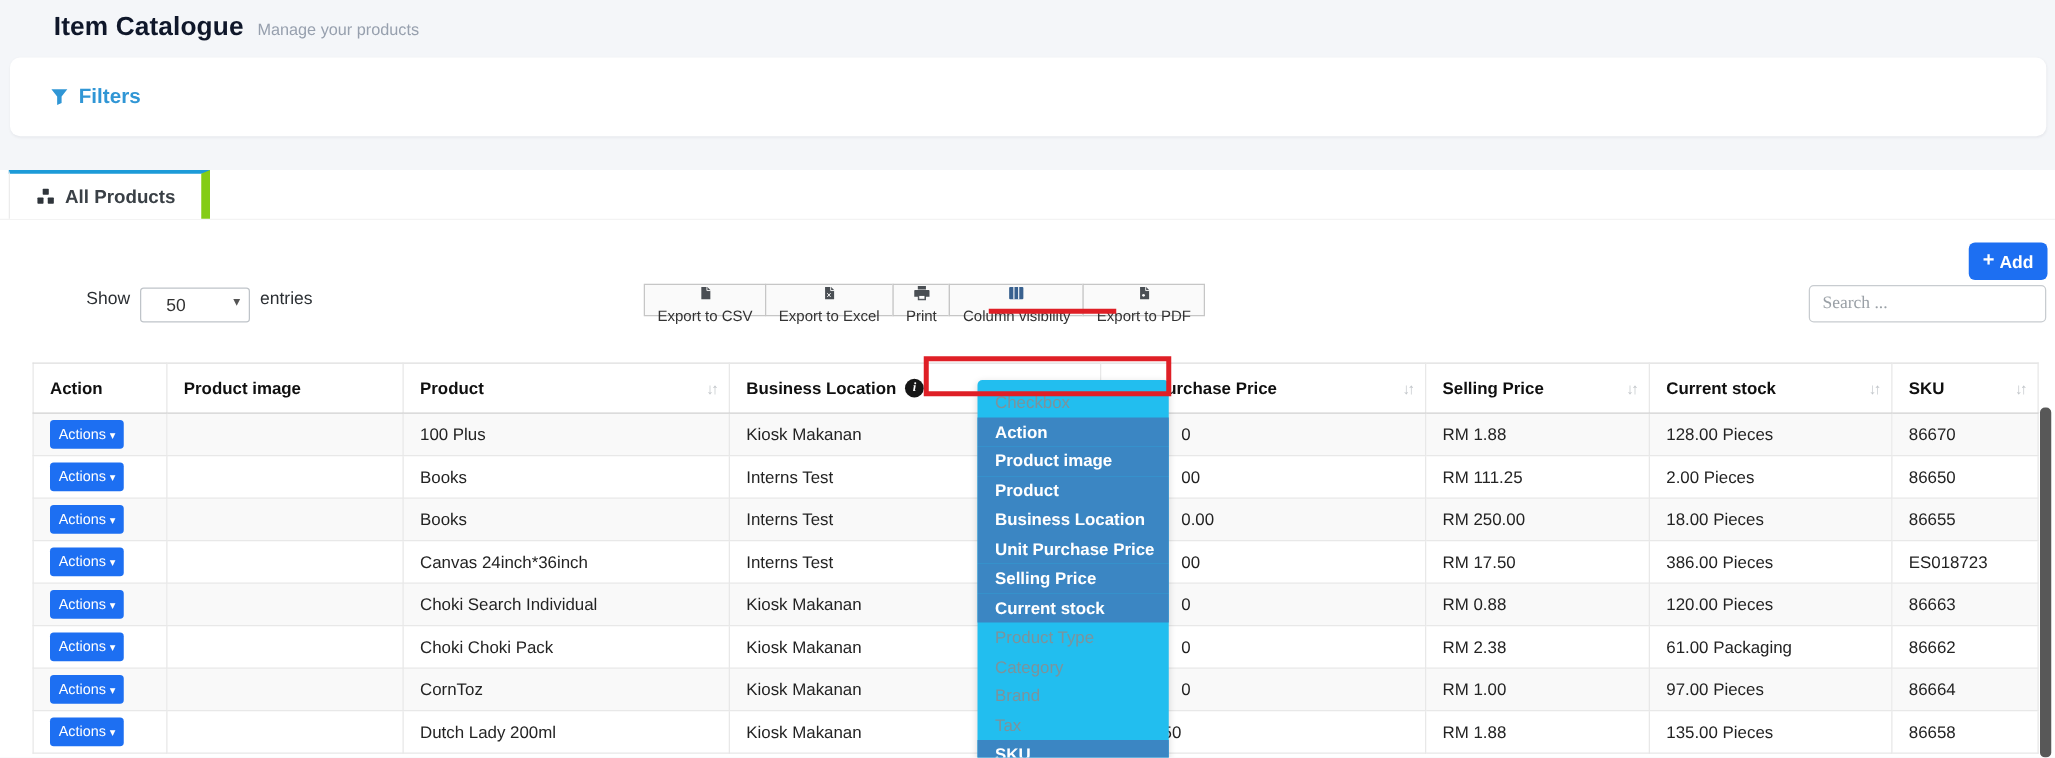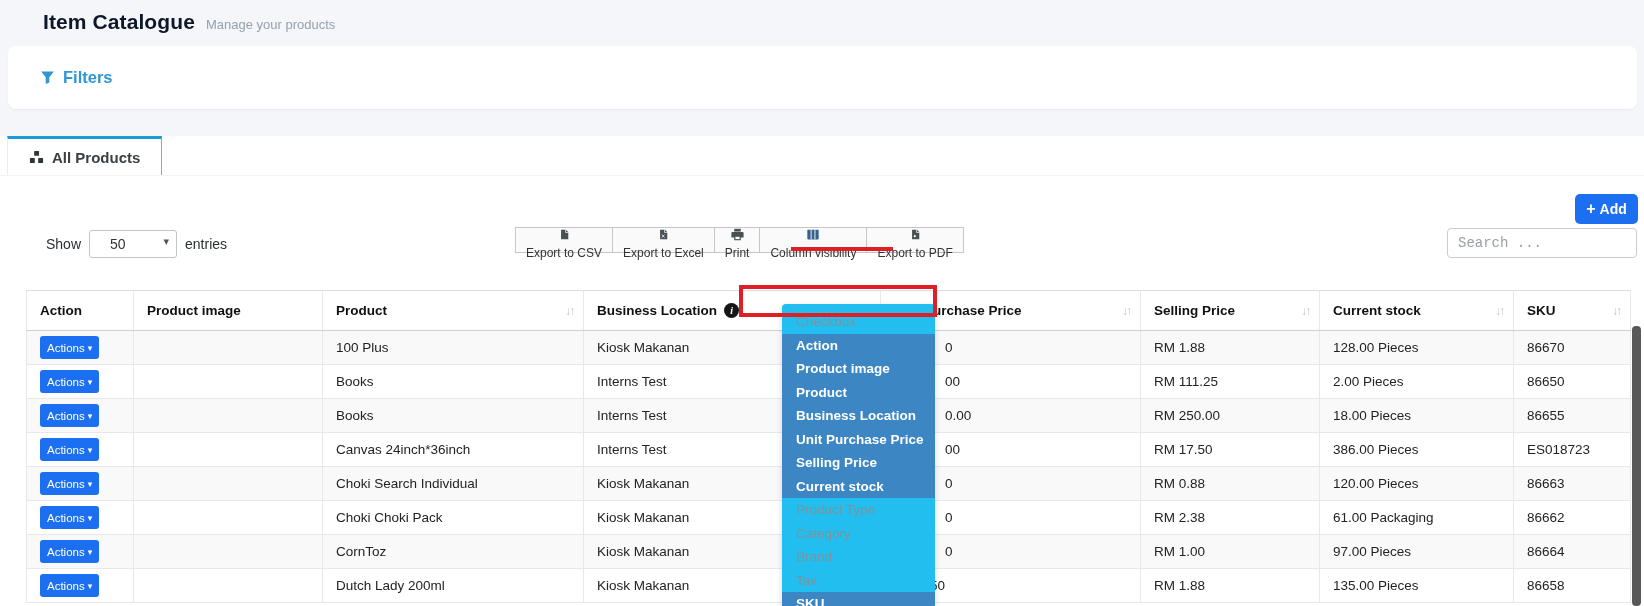--- a/index.html
+++ b/index.html
@@ -25,49 +25,49 @@
   .filters-card .icon { color:#3096d5; display:flex; }
   
   .main { position:absolute; top:136px; left:0; right:0; bottom:0; background:#fff; }
   .tab-bar { height:40px; display:flex; padding-left:7px; border-bottom:1px solid #f3f3f3; }
   .tab {
     display:flex; align-items:center; gap:8px; padding:0 21px;
     font-weight:700; font-size:15px; color:#3a4046; cursor:pointer;
     border-top:3px solid transparent;
   }
   .tab .icon { display:flex; color:#2f353b; }
-  .tab.active { border-top:3px solid #1d9bd8; border-left:1px solid #ececec; border-right:1px solid #84cc16; background:#fff; }
+  .tab.active { border-top:3px solid #1d9bd8; border-left:1px solid #ececec; border-right:7px solid #84cc16; background:#fff; }
   
   .add-btn {
     position:absolute; right:6px; top:58px; width:63px; height:30px;
     background:#1d6ff2; color:#fff; border:none; border-radius:5px;
     font-family:inherit; font-weight:700; font-size:14px; cursor:pointer;
     display:flex; align-items:center; justify-content:center; gap:4px;
   }
   .add-btn .plus { font-size:16px; font-weight:700; line-height:1; }
-  .entries-wrap { position:absolute; left:46px; top:94px; display:flex; align-items:center; gap:8px; font-size:14px; color:#2b2f33; }
+  .entries-wrap { position:absolute; left:69px; top:94px; display:flex; align-items:flex-start; gap:8px; font-size:14px; color:#2b2f33; }
   .entries-select-wrap { position:relative; }
   .entries-select {
     width:88px; height:28px; border:1px solid #bfc4c9; border-radius:3px; background:#fff;
     font-family:inherit; font-size:14px; color:#333; padding-left:20px;
     -webkit-appearance:none; appearance:none; cursor:pointer;
   }
   .entries-select-wrap::after { content:"▾"; position:absolute; right:8px; top:5px; font-size:11px; color:#555; pointer-events:none; }
   .export-group { position:absolute; left:515px; top:91px; display:flex; }
   .export-btn {
     height:26px; display:flex; align-items:center; gap:5px; padding:0 10px;
     background:#fafafa; border:1px solid #c6c6c6; margin-left:-1px;
     font-family:inherit; font-size:12px; color:#333; cursor:pointer; white-space:nowrap;flex-direction:column;
   }
   .export-btn:first-child { margin-left:0; }
   .export-btn .icon { display:flex; color:#4a4f54; }
   .search-wrap { position:absolute; right:7px; top:92px; }
   .search-input {
     width:190px; height:30px; border:1px solid #c8ccd0; border-radius:4px;
-    font-family:Liberation Mono, monospace; font-size:14px; color:#444; padding:0 10px; background:#fff;
+    font-family:Liberation Serif, serif; font-size:14px; color:#444; padding:0 10px; background:#fff;
   }
   .search-input::placeholder { color:#9aa0a6; }
   
   .grid { position:absolute; left:26px; top:154px; width:1604px; border-collapse:collapse; table-layout:fixed; }
   .grid th, .grid td { border:1px solid #e8e8e8; font-size:13.5px; overflow:hidden; white-space:nowrap; }
   .grid th {
     height:40px; text-align:left; font-weight:700; color:#101010;
     padding:0 10px 0 13px; border-bottom:1px solid #cfcfcf; border-top:1px solid #dedede; background:#fff;
   }
   .grid td { height:34px; color:#232323; padding:0 10px 0 13px; background:#fff; }

